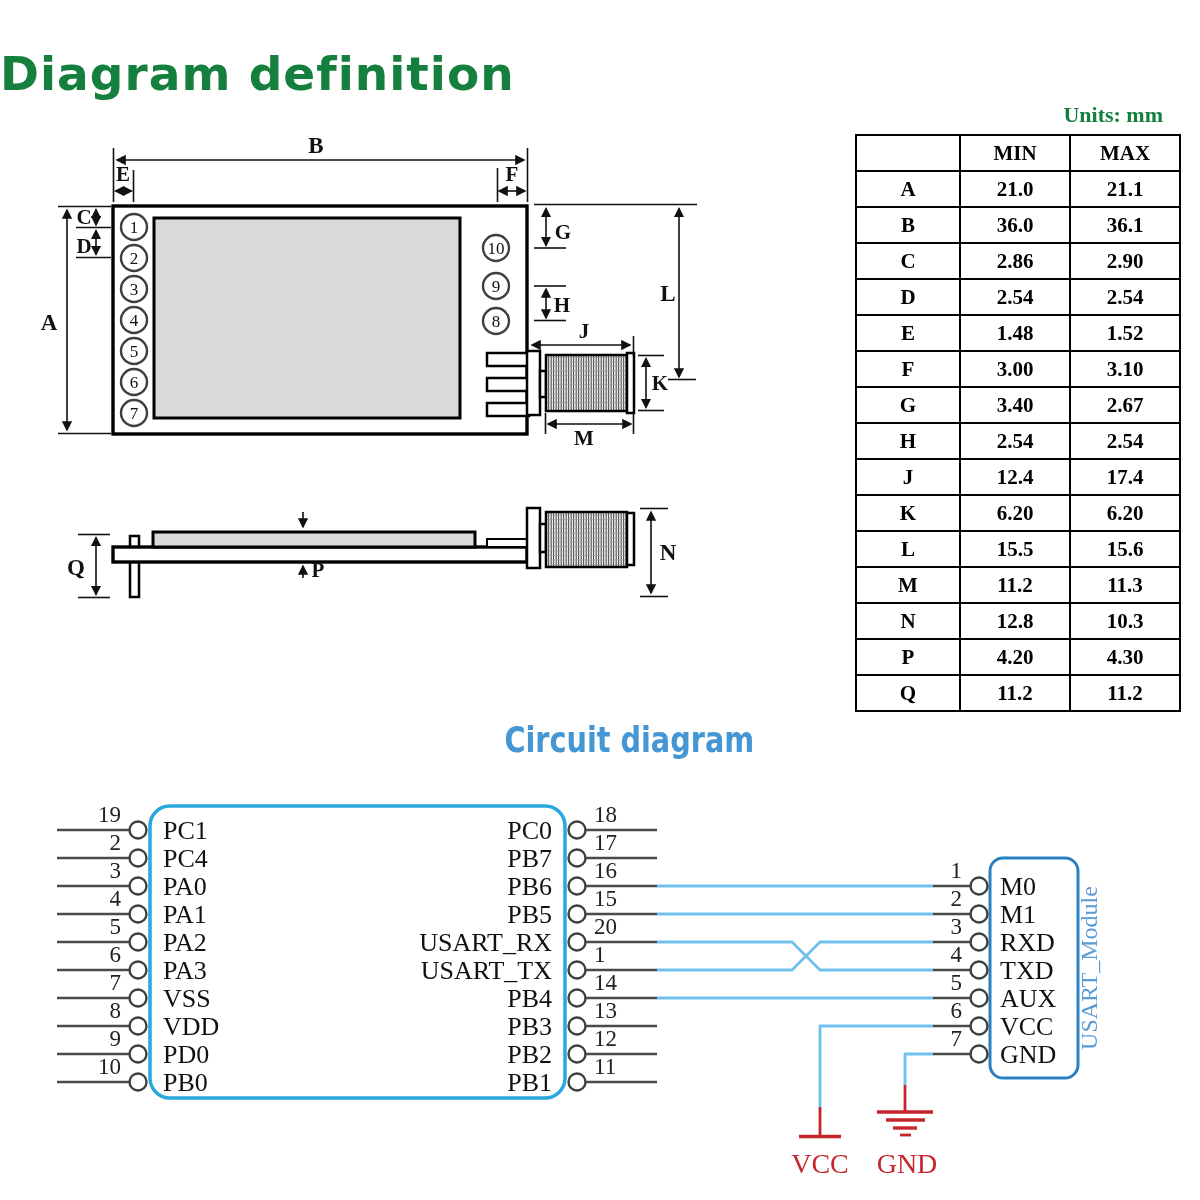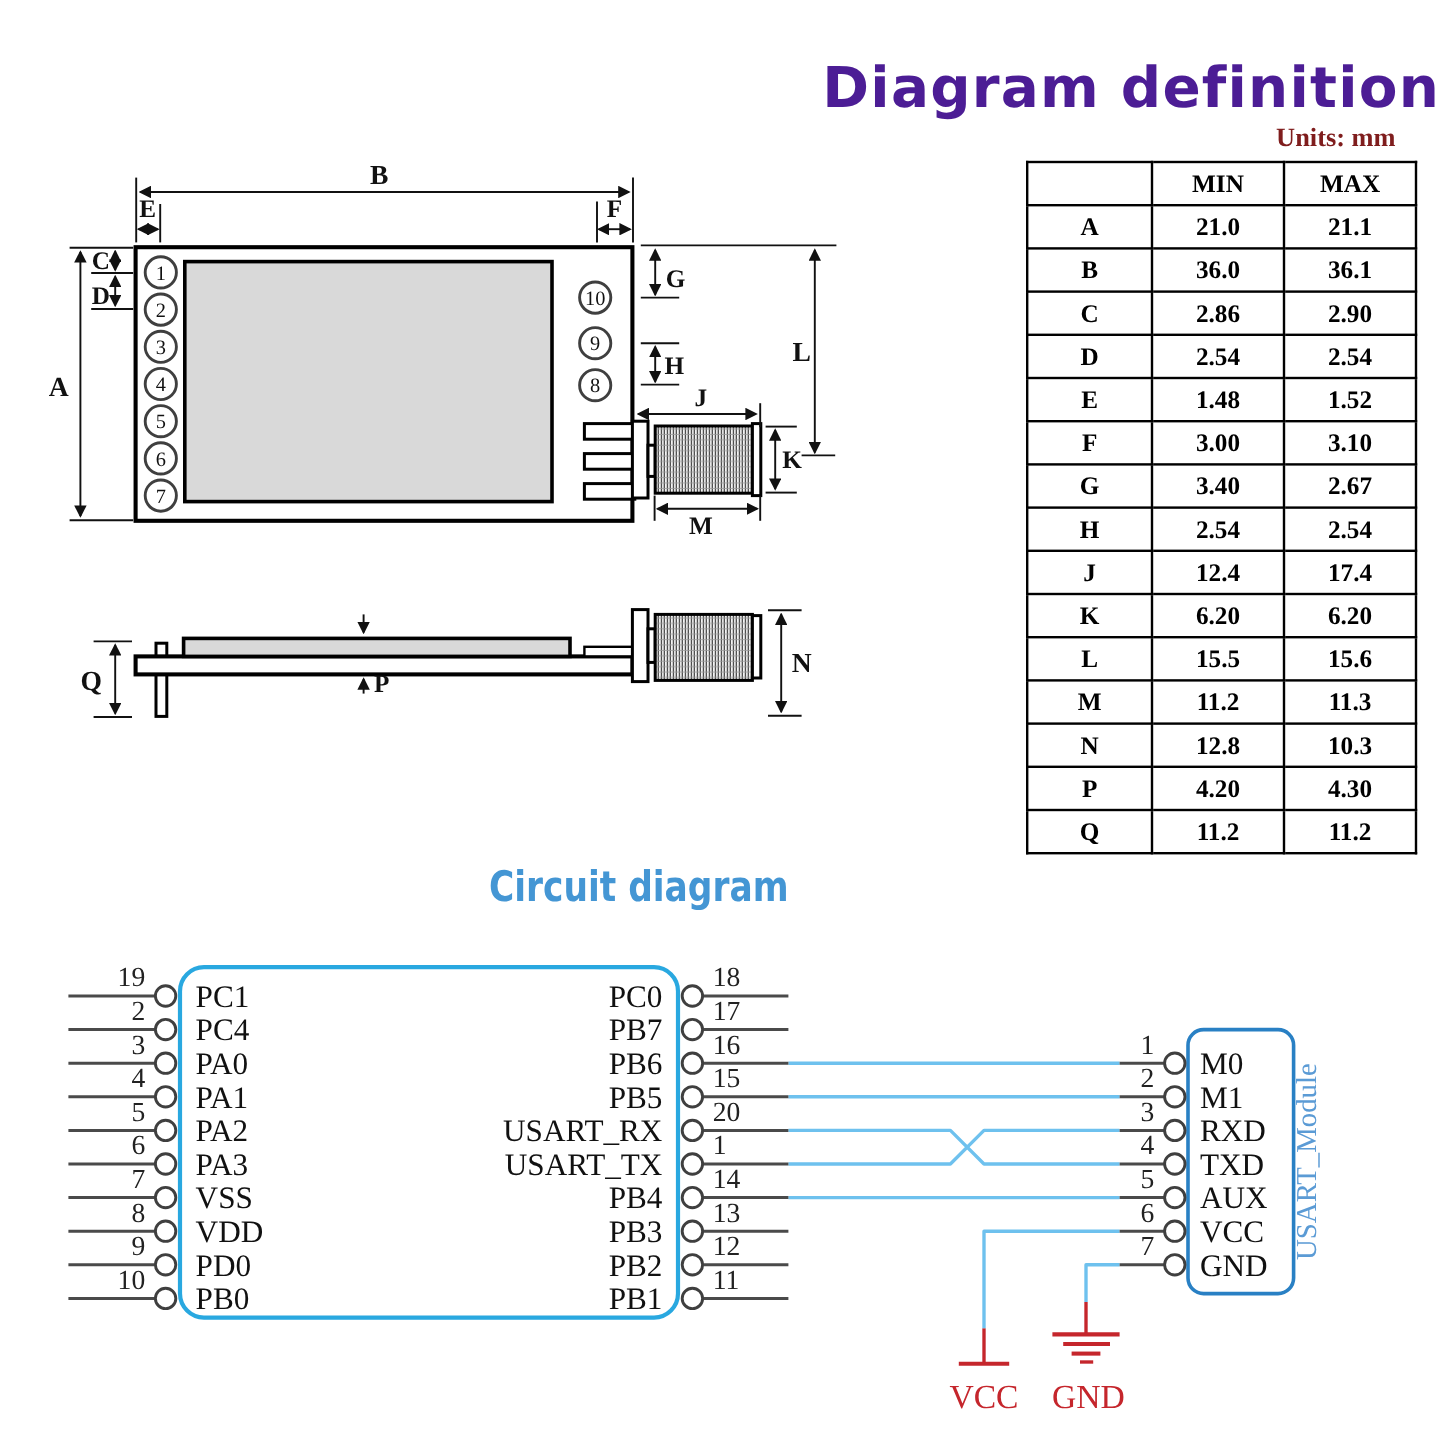--- a/index.html
+++ b/index.html
@@ -1,30 +1,30 @@
 <!DOCTYPE html>
 <html><head>
 <meta charset="utf-8">
 <style>
   html,body{margin:0;padding:0;background:#fff;}
   body{width:1200px;height:1200px;position:relative;overflow:hidden;
        font-family:"Liberation Serif","DejaVu Serif",serif;}
   .abs{position:absolute;}
-  #main-title{left:0;top:46px;width:1200px;text-align:right;
+  #main-title{left:0;top:46px;width:1200px;text-align:left;
     font-family:"DejaVu Sans","Liberation Sans",sans-serif;font-weight:bold;
-    font-size:47px;color:#4c1d95;letter-spacing:1px;}
+    font-size:47px;color:#15803d;letter-spacing:1px;}
   #units-label{left:855px;top:102px;width:308px;text-align:right;
-    font-weight:bold;font-size:22px;color:#7f1d1d;}
+    font-weight:bold;font-size:22px;color:#15803d;}
   #dim-table{position:absolute;left:855px;top:134px;border-collapse:collapse;background:#fff;}
   #dim-table td,#dim-table th{border:2px solid #000;text-align:center;vertical-align:middle;
     font-weight:bold;font-size:21px;padding:2px;font-family:"Liberation Serif","DejaVu Serif",serif;}
   #dim-table th{height:30px;}
   #dim-table td{height:30px;}
   .c-lab{width:98px;}  .c-min{width:104px;}  .c-max{width:104px;margin-top:19px;}
-  #circuit-heading{left:380px;top:720px;width:402px;text-align:left;}
+  #circuit-heading{left:380px;top:720px;width:402px;text-align:right;}
   #circuit-heading span{display:inline-block;
     font-family:"DejaVu Sans","Liberation Sans",sans-serif;font-weight:bold;
     font-size:35px;color:#4496d4;transform:scaleX(0.82);transform-origin:center;}
   
   .dim{font:bold 21px "Liberation Serif",serif;fill:#111;}
   .dimL{font:bold 23px "Liberation Serif",serif;fill:#111;}
   .pnum{font:17px "Liberation Serif",serif;fill:#111;}
   .cnum{font:23px "Liberation Serif",serif;fill:#222;}
   .clabel{font:26px "Liberation Serif",serif;fill:#111;}
   .pwr{font:28px "Liberation Serif",serif;fill:#c5262c;}

